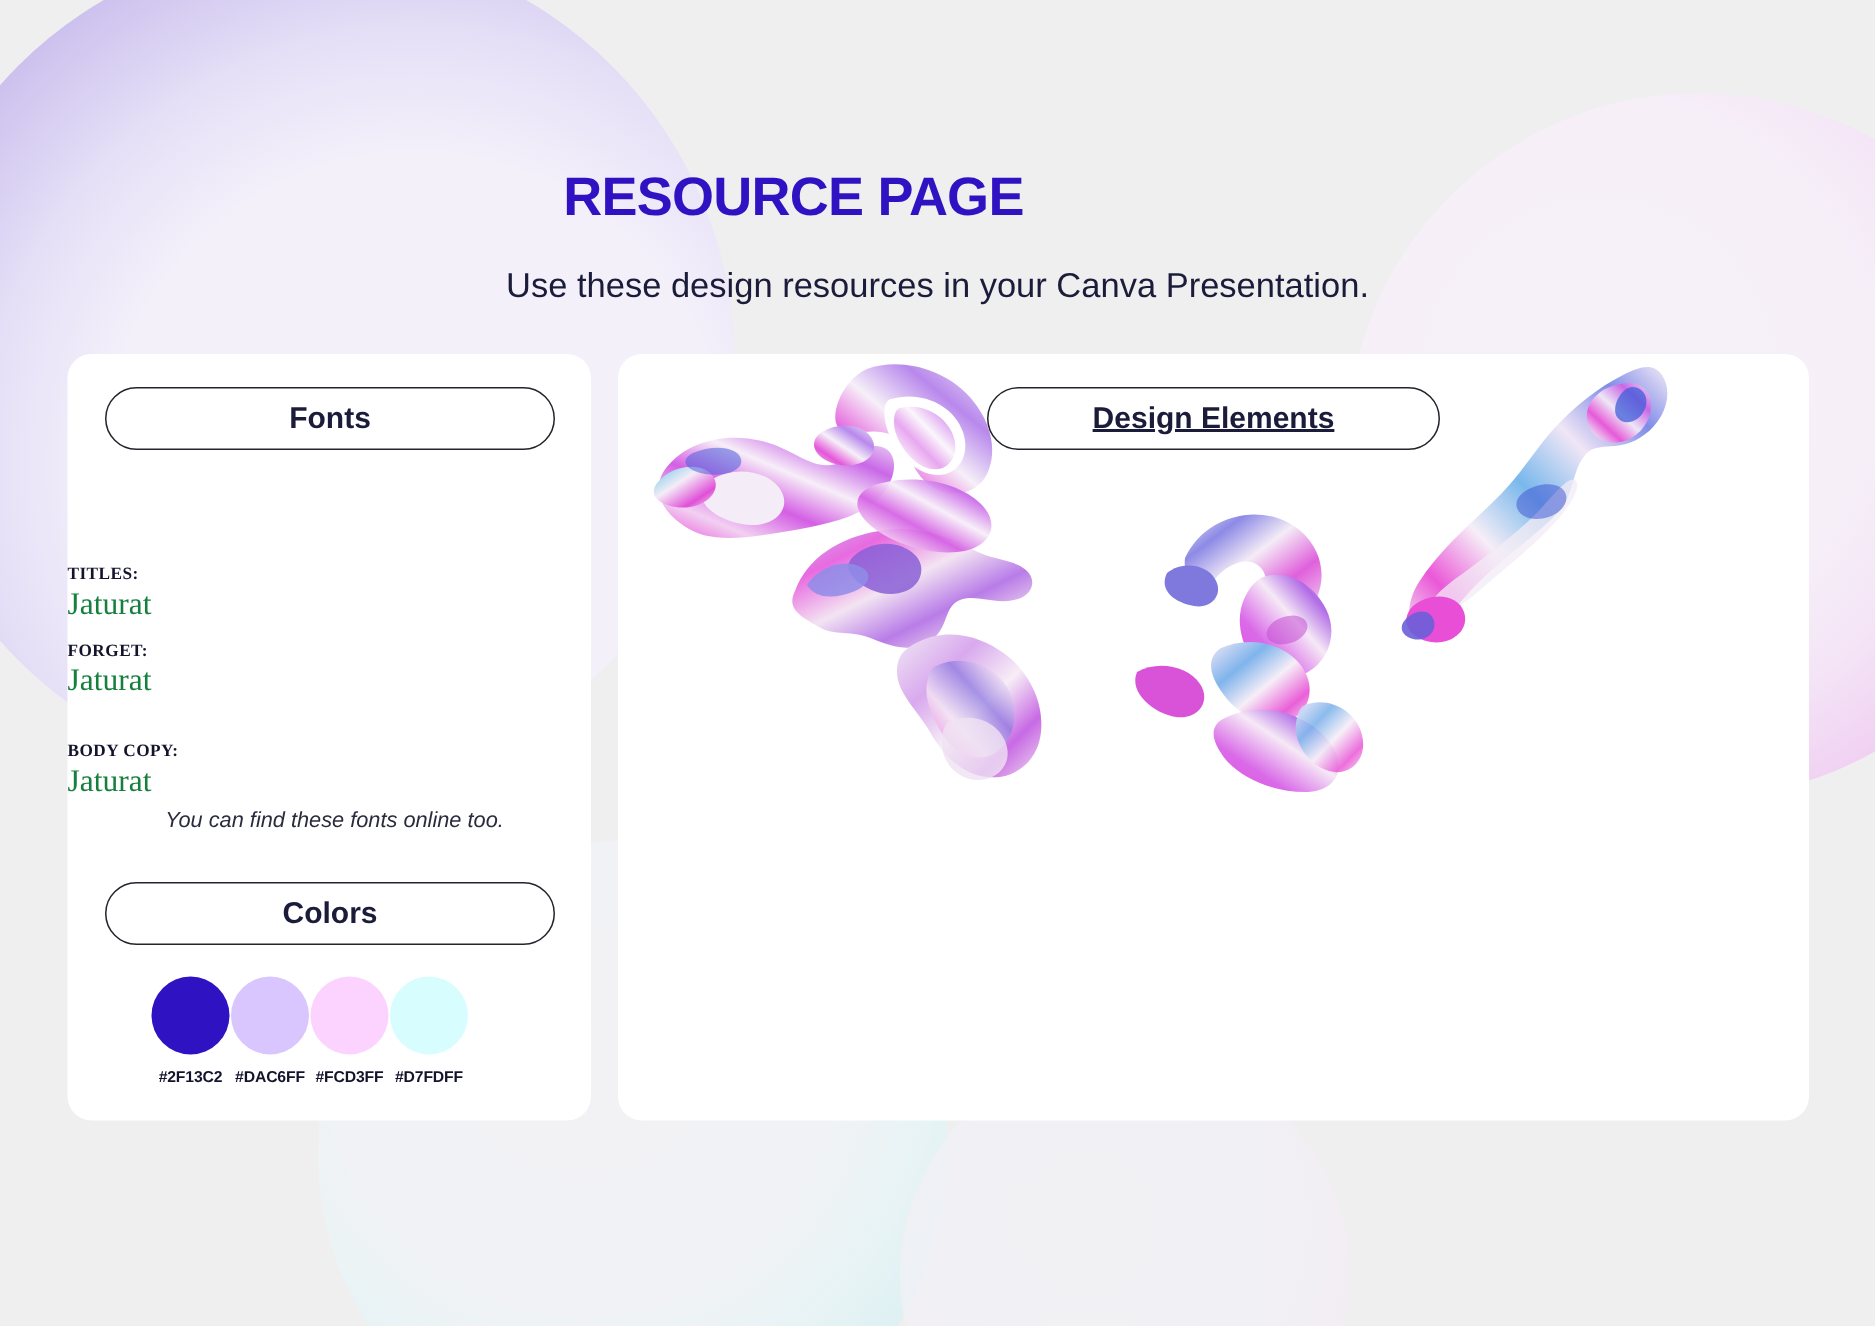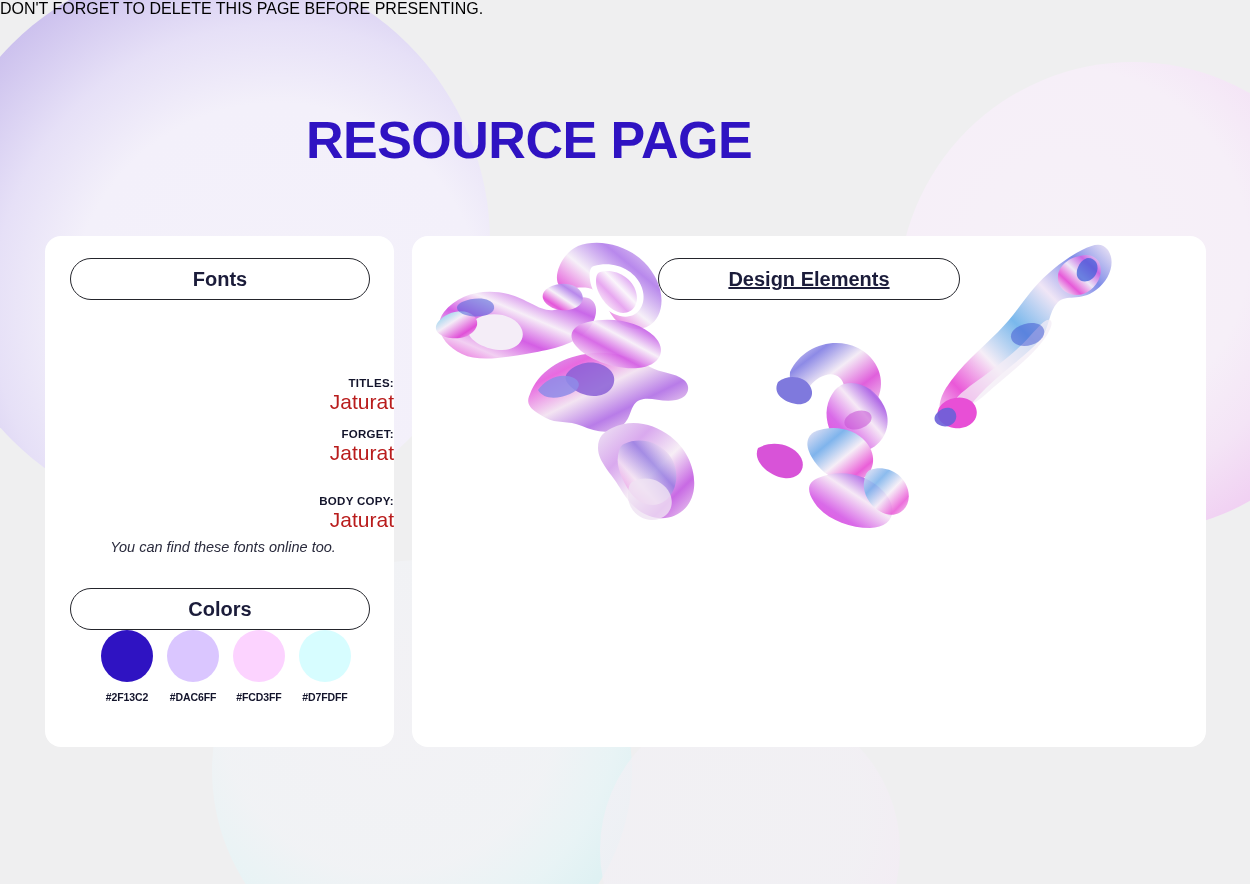--- a/index.html
+++ b/index.html
@@ -73,21 +73,21 @@
 
   
   .page { position: relative; z-index: 2; width: 1250px; height: 884px; }
 
   .page-title {
     position: absolute;
     top: 112px;
     left: 0;
     width: 1058px;
     text-align: center;
-    font-size: 52px;
+    font-size: 36px;
     font-weight: 700;
     letter-spacing: -0.5px;
     color: #2f13c2;
     line-height: 1.08;
   }
 
   .page-subtitle {
     position: absolute;
     top: 177px;
     left: 0;
@@ -129,54 +129,54 @@
   
   .fonts-intro {
     position: absolute;
     left: 0; top: 80px; width: 349px;
     text-align: center;
     font-size: 14.5px;
     line-height: 1.25;
     color: #2a2b3d;
   }
 
-  .font-block { position: absolute; left: 0; width: 349px; text-align: right; }
+  .font-block { position: absolute; left: 0; width: 349px; text-align: left; font-family: Liberation Serif, serif; }
   .font-block .lbl {
     font-size: 11.5px;
     font-weight: 700;
     letter-spacing: .3px;
     color: #13142b;
   }
   .font-block .val {
     font-size: 21px;
     font-weight: 400;
-    color: #b91c1c;
+    color: #15803d;
     margin-top: 1px;
   }
 
   .font-titles  { top: 141px; }
   .font-headers { top: 192px; }
   .font-body    { top: 259px; }
 
   .fonts-outro {
     position: absolute;
     left: 0; top: 303px; width: 356px;
     text-align: center;
     font-size: 14.5px;
     color: #2a2b3d;
     font-style: italic;
   }
 
   
   .swatch-row {
     position: absolute;
-    left: 56px; top: 394px;
+    left: 56px; top: 415px;
     width: 294px;
     display: flex;
-    gap: 14px;
+    gap: 1px;
   }
   .swatch-item { width: 52px; text-align: center; }
   .swatch-dot { width: 52px; height: 52px; border-radius: 50%; }
   .swatch-code {
     margin-top: 9px;
     font-size: 10.5px;
     font-weight: 700;
     color: #13142b;
     letter-spacing: -.1px;
   }
@@ -220,20 +220,21 @@
 <div class="bg-layer">
   <div class="blob blob-purple"></div>
   <div class="blob blob-pink"></div>
   <div class="blob blob-cyan"></div>
   <div class="blob blob-pink-sm"></div>
 </div>
 
 <div class="page">
 
   <h1 class="page-title">RESOURCE PAGE</h1>
+  <p class="page-subtitle">Use these design resources in your Canva Presentation.</p>
 
   <section class="card card-fonts">
 
     <div class="pill pill-fonts">
       <span>Fonts</span>
     </div>
 
 
     <div class="font-block font-titles">
       <div class="lbl">TITLES:</div>
@@ -453,14 +454,13 @@
         <path d="M34,66 C48,60 64,62 66,70 C68,78 54,82 42,80
                  C30,78 24,71 34,66 Z" fill="#4a5fd8" opacity=".55"></path>
         <path d="M160,86 C184,80 212,86 226,100 C240,114 232,130 210,132
                  C188,134 160,124 148,110 C138,98 146,89 160,86 Z" fill="url(#g4a)" opacity=".92"></path>
       </svg>
     </div>
 
     <div class="sphere"></div>
   </section>
 
-  <div class="footer-note">DON'T FORGET TO DELETE THIS PAGE BEFORE PRESENTING.</div>
 </div>
 
 </body></html>

